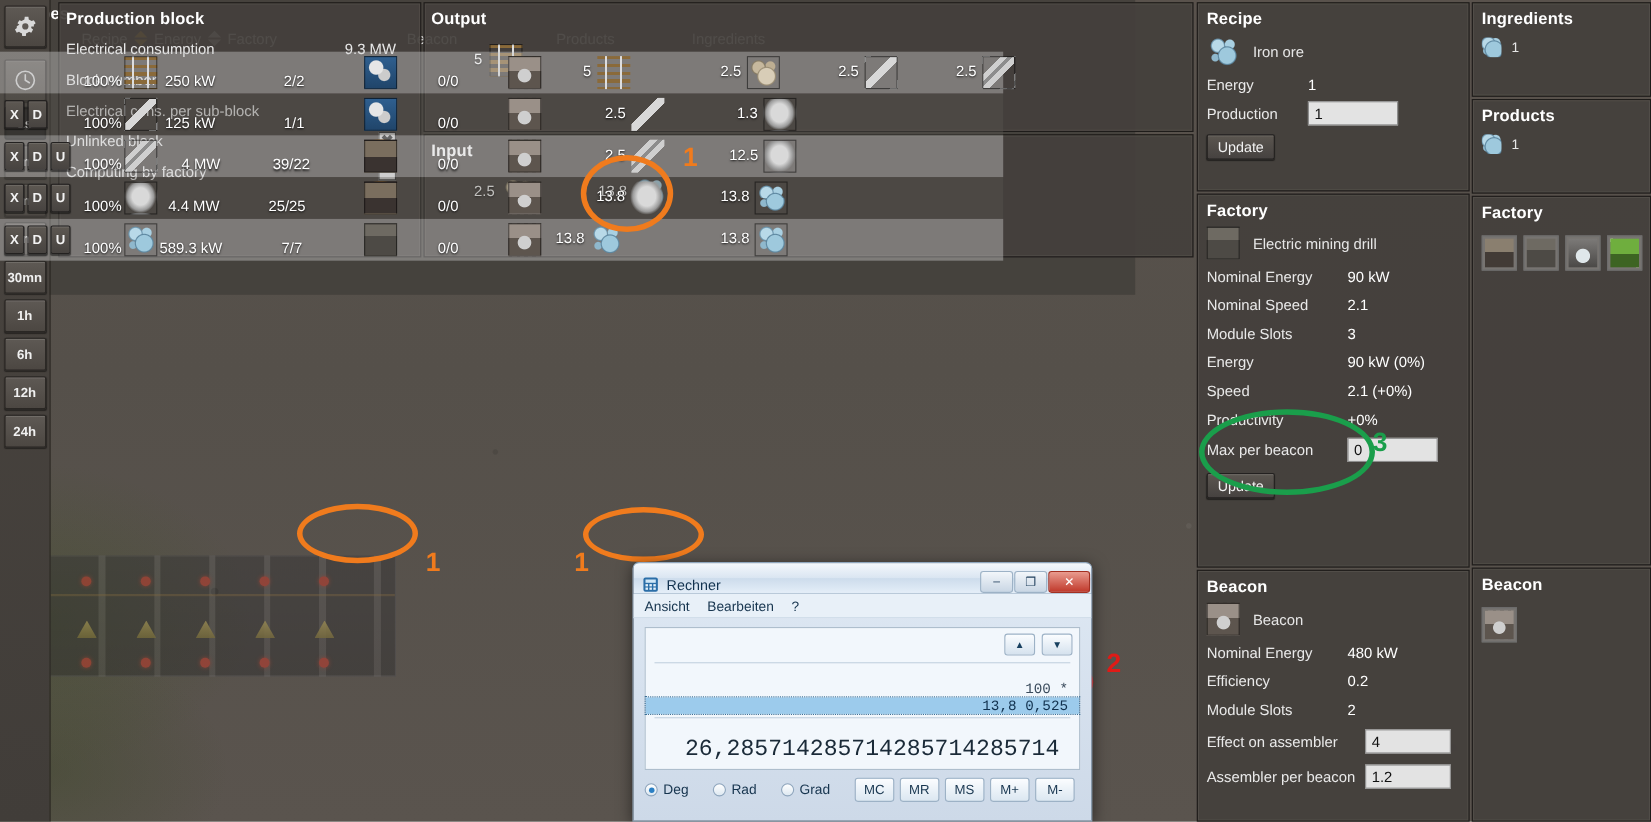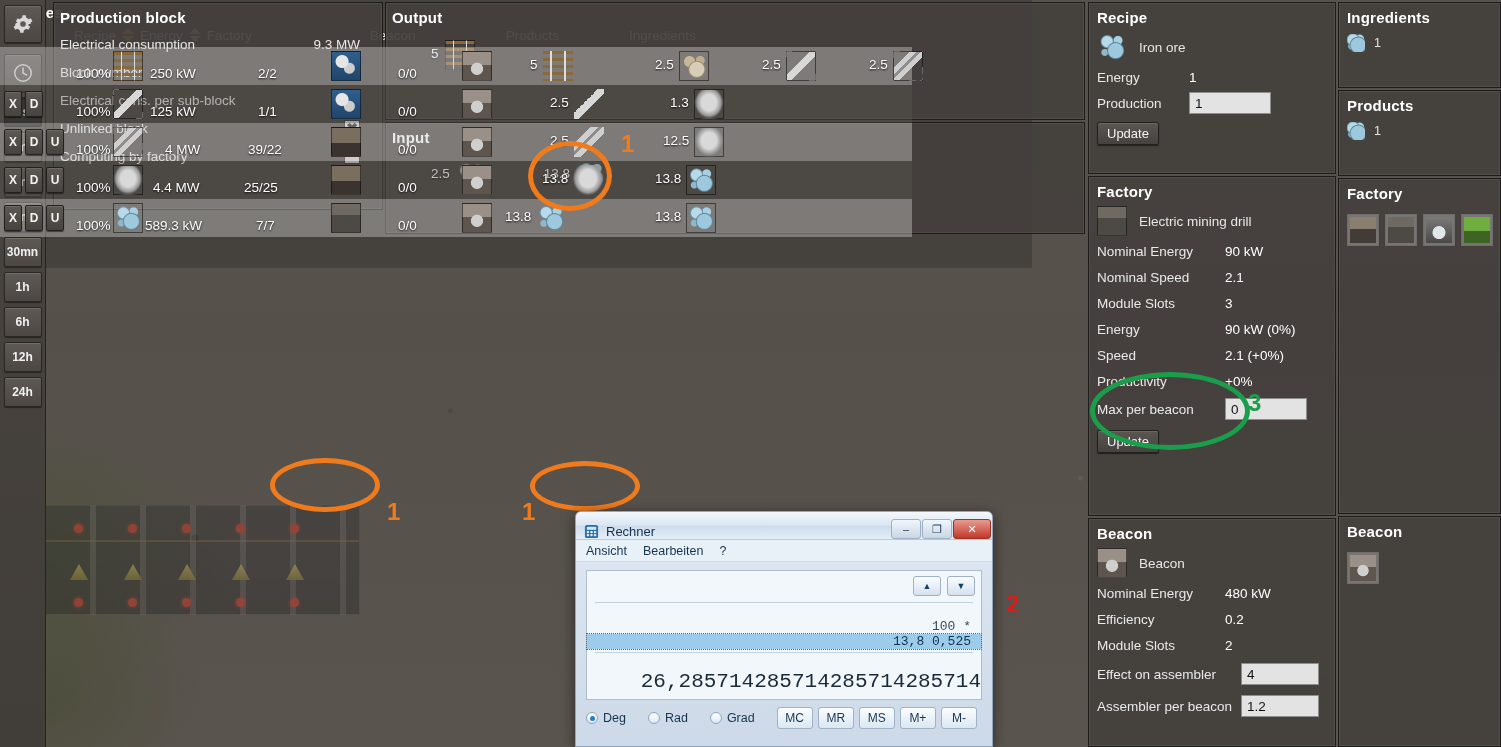--- a/index.html
+++ b/index.html
@@ -65,21 +65,21 @@
     background:linear-gradient(180deg,#5e5954,#4c4742);
     border:1px solid #2a2724; border-radius:2px;
     box-shadow:inset 0 1px 0 rgba(255,255,255,.12), 0 1px 1px rgba(0,0,0,.45);
     font-size:12px; font-weight:bold; color:#f0f0f0; cursor:pointer;
   }
   .tbtn.icon{ height:38px; }
   .tbtn.sel{ background:#23211f; border-color:#151413; box-shadow:inset 0 1px 2px rgba(0,0,0,.7); }
   .tb-sep{ height:6px; }
 
   
-  #prodblock{ left:53px; top:2px; width:330px; height:208px; }
+  #prodblock{ left:53px; top:2px; width:330px; height:232px; }
   #prodblock .panel-title{ padding:6px 0 4px 6px; }
   .kv{ display:flex; align-items:center; height:28px; padding:0 22px 0 6px; font-size:13.5px; color:#e9e9e9;}
   .kv .k{ flex:1; }
   .kv .v{ text-align:right; }
   .cbx{ width:16px; height:16px; background:#cfcfcf; border:1px solid #2b2b2b; display:inline-block; position:relative;}
   .cbx.checked:after{
     content:"✖"; position:absolute; left:50%; top:50%; transform:translate(-50%,-52%);
     font-size:14px; color:#1a1a1a; line-height:1; font-weight:bold;
   }
 
@@ -214,21 +214,21 @@
   #calc .menubar{ height:22px; display:flex; align-items:center; gap:16px; padding-left:10px; font-size:12.5px;
     background:#e8f0f8; border-bottom:1px solid #cfdce8; color:#17354f;}
   #calc .menubar span{ cursor:pointer; }
   .calcbody{ margin:8px 10px 0; background:#f2f7fc; border:1px solid #aebecd; height:130px; position:relative;}
   .histbtns{ position:absolute; right:6px; top:5px; display:flex; gap:6px;}
   .hbtn{ width:28px;height:20px;border:1px solid #9db2c6;border-radius:3px;
     background:linear-gradient(180deg,#fbfdff,#d5e2ee); display:flex;align-items:center;justify-content:center;
     font-size:9px;color:#18405f;cursor:pointer;}
   .histline{ font-family:"Liberation Mono",monospace; font-size:13px; text-align:right; padding-right:10px; color:#3a4b5c;}
   .histline.sel{ background:#9ccbec; color:#12324f; outline:1px dotted #3b6e95; }
-  .bigdisp{ position:absolute; left:0; right:0; bottom:6px; text-align:right;
+  .bigdisp{ position:absolute; left:0; right:18px; bottom:6px; text-align:right;
     font-family:"Liberation Mono",monospace; font-size:21px; color:#1a2a38;margin-top:44px;}
   .disp-sep{ position:absolute; left:8px; right:8px; bottom:46px; height:1px; background:#c3d2df;}
   .calcfooter{ margin:7px 10px 0; display:flex; align-items:center; gap:0;}
   .radio{ display:flex; align-items:center; gap:5px; font-size:12.5px; color:#16344e; margin-right:22px; cursor:pointer;}
   .rdot{ width:12px;height:12px;border-radius:50%;border:1px solid #8fa6bd;background:linear-gradient(180deg,#fff,#dde8f1);position:relative;}
   .rdot.on:after{content:"";position:absolute;left:2.5px;top:2.5px;width:5px;height:5px;border-radius:50%;background:#2a7fc4;}
   .mbtn{ width:38px;height:22px;border:1px solid #9db2c6;border-radius:3px; margin-right:5px;
     background:linear-gradient(180deg,#fbfdff,#dbe7f1); font-size:12px; color:#17354f;
     display:flex;align-items:center;justify-content:center;cursor:pointer;}
 </style>

